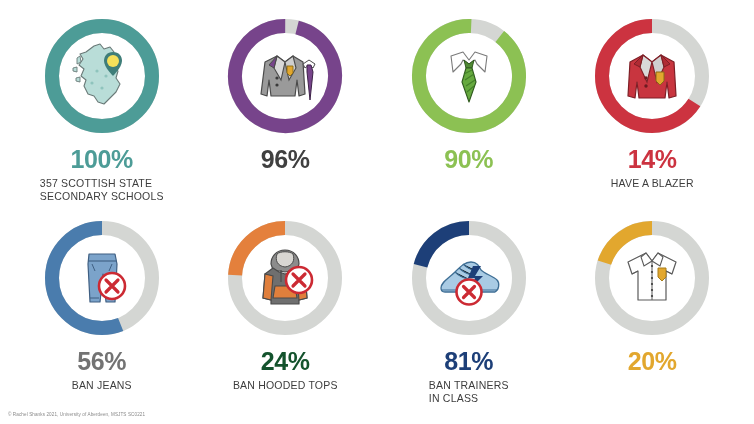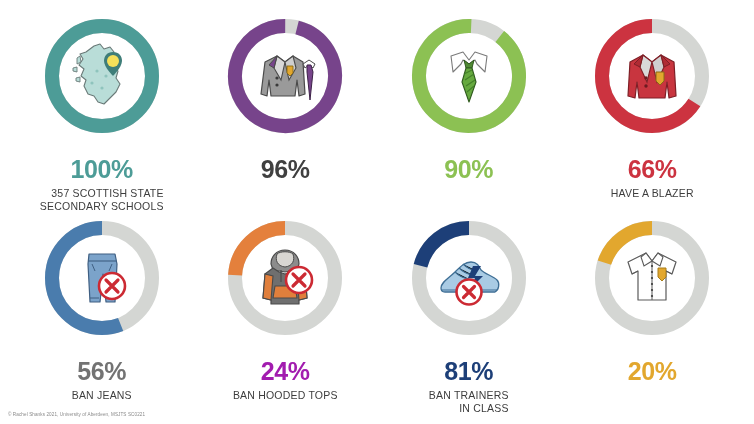--- a/index.html
+++ b/index.html
@@ -55,28 +55,28 @@
   }
   .icon-holder svg {
     width: 76px;
     height: 76px;
     display: block;
   }
   .pct {
     font-size: 25px;
     font-weight: bold;
     letter-spacing: -0.4px;
-    margin-top: 19px;
+    margin-top: 9px;
     line-height: 1;
   }
   .caption {
     font-size: 10.5px;
     color: #3d3d3d;
     text-transform: uppercase;
-    text-align: right;
+    text-align: left;
     line-height: 1.28;
     margin-top: 5px;
     letter-spacing: 0.2px;
     max-width: 170px;
   }
   .credit {
     position: absolute;
     left: 8px;
     bottom: 7px;
     font-size: 4.6px;
@@ -171,21 +171,21 @@
             <path d="M29 17 L38 24 L33 44 L26 29 Z" fill="#d9d9d9" stroke="#7e1f26" stroke-width="1.1"></path>
             <path d="M47 17 L38 24 L43 44 L50 29 Z" fill="#cfcfcf" stroke="#7e1f26" stroke-width="1.1"></path>
             <path d="M29 17 L26 29 L20 26 Z" fill="#b02b34" stroke="#7e1f26" stroke-width="1"></path>
             <path d="M47 17 L50 29 L56 26 Z" fill="#b02b34" stroke="#7e1f26" stroke-width="1"></path>
             <circle cx="32" cy="40" r="1.7" fill="#6d1a20"></circle>
             <circle cx="32" cy="48" r="1.7" fill="#6d1a20"></circle>
             <path d="M42 34 h8 v9 l-4 4 l-4 -4 Z" fill="#e2a72e" stroke="#8a6b14" stroke-width="1"></path>
           </svg>
         </div>
       </div>
-      <div class="pct" style="color:#cc3340">66%</div>
+      <div class="pct" style="color:#cc3340">14%</div>
       <div class="caption">
         <div>HAVE A BLAZER</div>
       </div>
     </div>
 
     <div class="cell">
       <div class="donut-wrap">
         <svg viewBox="0 0 124 124">
           <circle cx="62" cy="62" r="50" fill="none" stroke="#d4d6d3" stroke-width="14"></circle>
           <circle cx="62" cy="62" r="50" fill="none" stroke="#4a7cad" stroke-width="14" stroke-dasharray="175.9 314.159" stroke-dashoffset="0" transform="rotate(90 62 62) scale(-1,1) translate(-124,0)"></circle>
@@ -220,21 +220,21 @@
             <path d="M26 28 L18 34 L16 58 L24 60 L24 64 L52 64 L52 60 L60 58 L58 34 L50 28 L44 32 L38 34 L32 32 Z" fill="#6f6f6f" stroke="#4a4a4a" stroke-width="1.2" stroke-linejoin="round"></path>
             <path d="M18 34 L16 58 L24 60 L26 36 Z" fill="#e07f3c" stroke="#4a4a4a" stroke-width="1.1"></path>
             <path d="M58 34 L60 58 L52 60 L50 36 Z" fill="#e07f3c" stroke="#4a4a4a" stroke-width="1.1"></path>
             <path d="M28 46 L48 46 L50 58 L26 58 Z" fill="#e07f3c" stroke="#4a4a4a" stroke-width="1.1"></path>
             <path d="M34 30 L34 42 M42 30 L42 42" stroke="#4a4a4a" stroke-width="1.1"></path>
             <circle cx="52" cy="40" r="13" fill="#ffffff" stroke="#cc2a33" stroke-width="2.6"></circle>
             <path d="M46 34 L58 46 M58 34 L46 46" stroke="#cc2a33" stroke-width="3.2" stroke-linecap="round"></path>
           </svg>
         </div>
       </div>
-      <div class="pct" style="color:#a21caf">24%</div>
+      <div class="pct" style="color:#14532d">24%</div>
       <div class="caption">
         <div>BAN HOODED TOPS</div>
       </div>
     </div>
 
     <div class="cell">
       <div class="donut-wrap">
         <svg viewBox="0 0 124 124">
           <circle cx="62" cy="62" r="50" fill="none" stroke="#d4d6d3" stroke-width="14"></circle>
           <circle cx="62" cy="62" r="50" fill="none" stroke="#1d3f78" stroke-width="14" stroke-dasharray="66 314.159" stroke-dashoffset="0" transform="rotate(90 62 62) scale(-1,1) translate(-124,0)"></circle>

